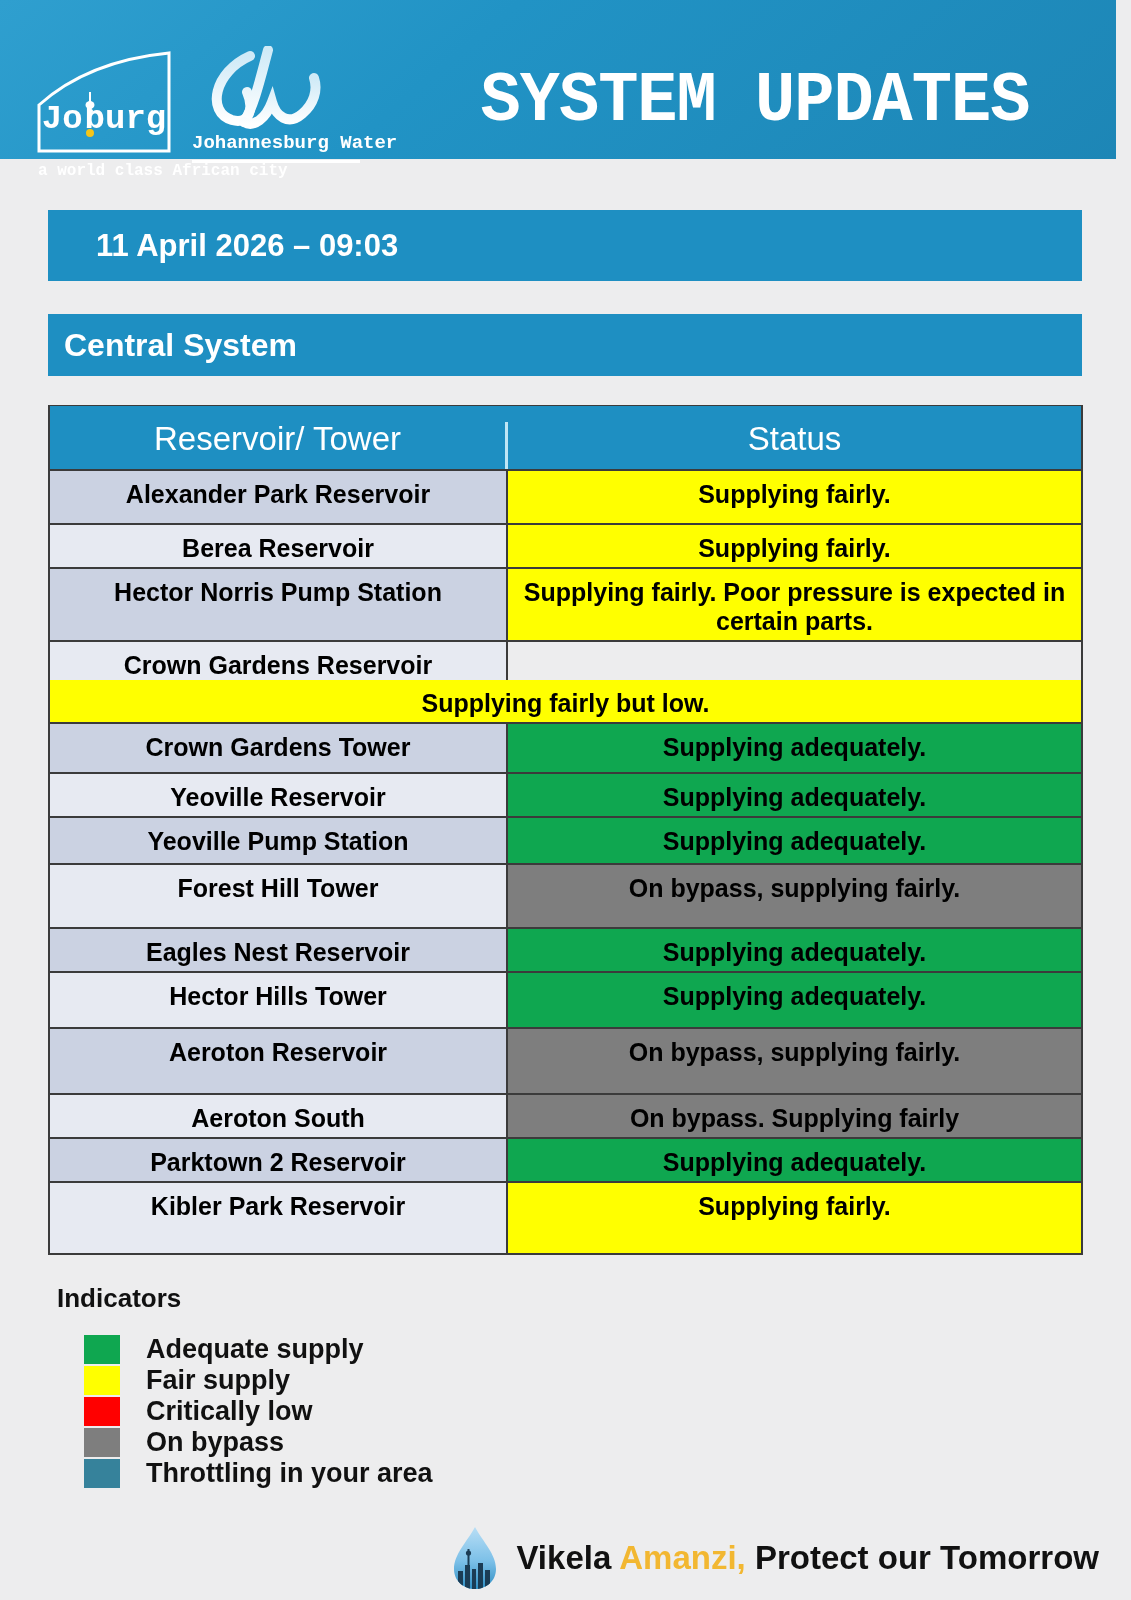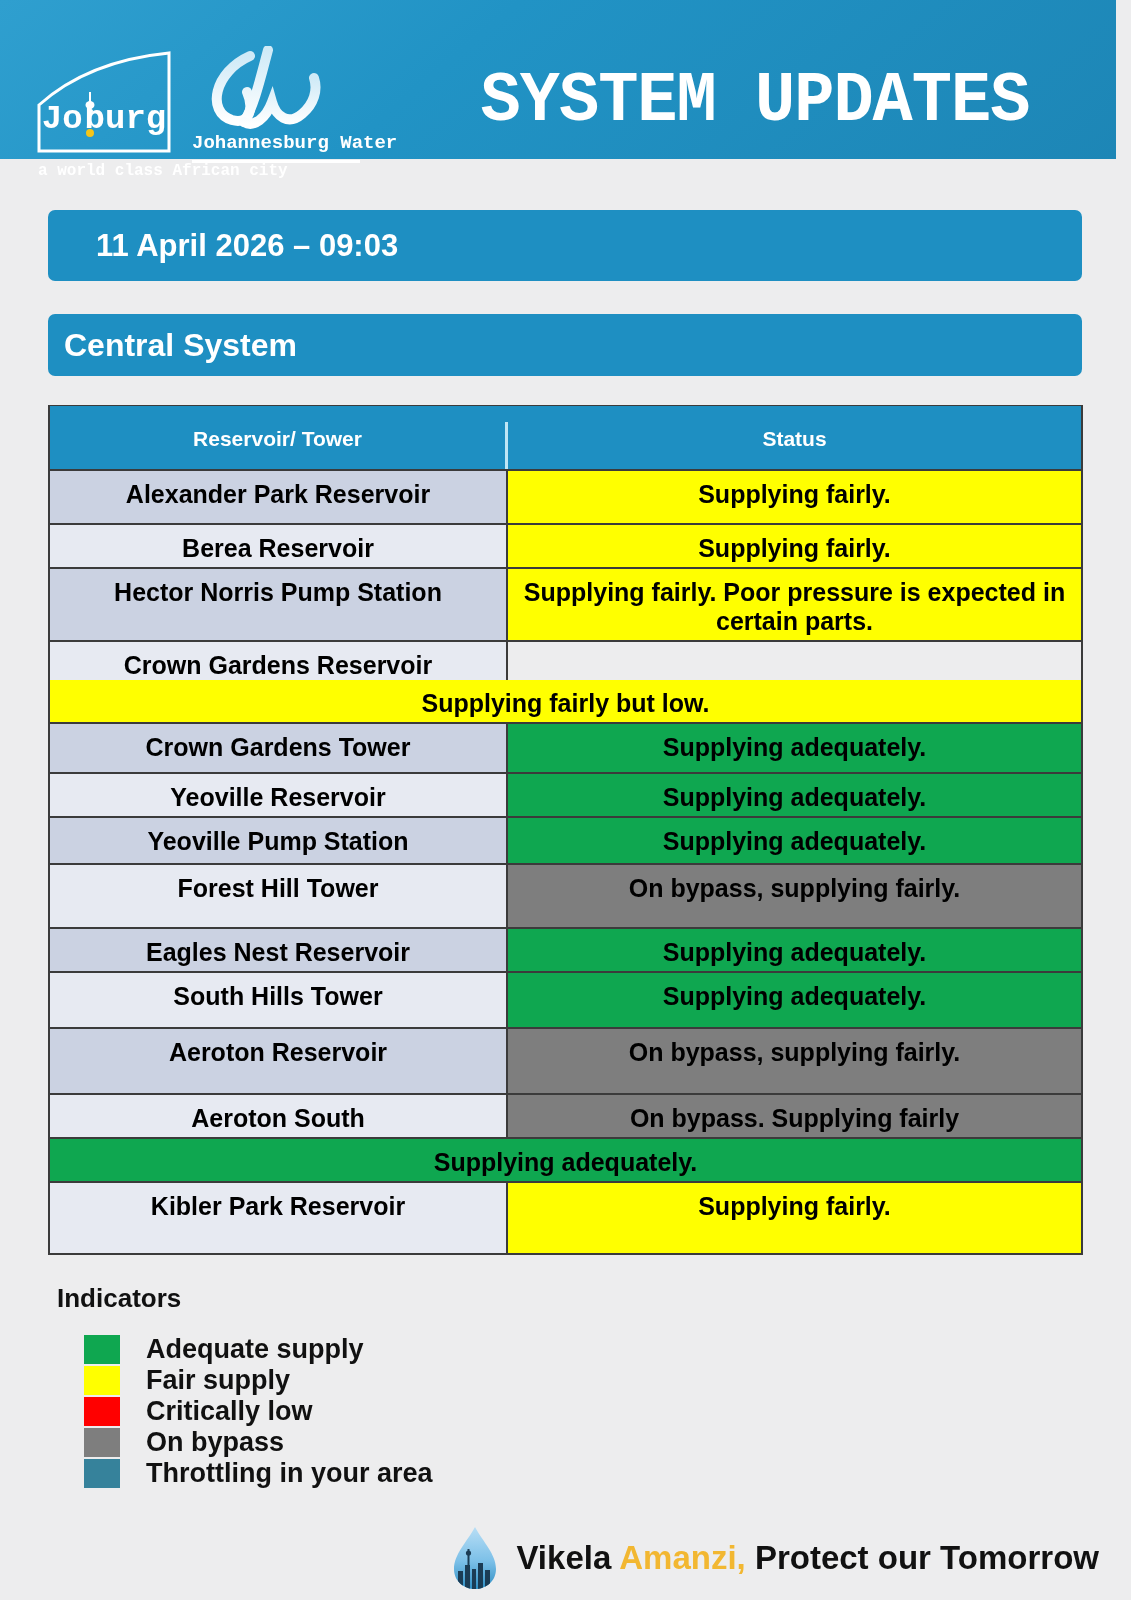--- a/index.html
+++ b/index.html
@@ -39,33 +39,33 @@
   .page-title {
     position:absolute; left:405px; top:56px; width:700px; height:90px;
     color:#fff; font-size:67px; font-weight:800; letter-spacing:-1px;
     white-space:nowrap; display:flex; align-items:center; justify-content:center;
     transform:scaleY(1.05);
   }
 
   
   .bar {
     position:absolute; left:48px; width:1034px; background:#1E8FC2;
-    color:#fff; font-weight:bold; display:flex; align-items:center;border-radius:7px;
+    color:#fff; font-weight:bold; display:flex; align-items:center;
   }
   .date-bar { top:210px; height:71px; font-size:31px; padding-left:48px; }
   .section-bar { top:314px; height:62px; font-size:32px; padding-left:16px; }
 
   
   .table {
     position:absolute; left:48px; top:405px; width:1035px;
     border:2px solid #3B3B3B; border-top:1px solid #3B3B3B;
   }
   .thead { display:flex; background:#1E8FC2; height:63px; }
   .th {
-    color:#fff; font-size:21px; font-weight:bold;
+    color:#fff; font-size:33px; font-weight:normal;
     display:flex; align-items:center; justify-content:center; padding-bottom:14px;margin-top:16px;
   }
   .th.col1 { width:458px; border-right:3px solid #bfe6f5; }
   .th.col2 { flex:1; }
   .row { display:flex; border-top:2px solid #3B3B3B; }
   .cell-name {
     width:458px; border-right:2px solid #3B3B3B;
     font-size:25px; font-weight:bold; color:#000; text-align:center;
     padding:9px 6px 0 6px;
   }
@@ -202,35 +202,36 @@
       <div class="cell-name">Forest Hill Tower</div>
       <div class="cell-status" style="background: rgb(126, 126, 126);">On bypass, supplying fairly.</div>
     </div>
 
     <div class="row">
       <div class="cell-name">Eagles Nest Reservoir</div>
       <div class="cell-status" style="background: rgb(15, 167, 80);">Supplying adequately.</div>
     </div>
 
     <div class="row">
-      <div class="cell-name">South Hills Tower</div>
+      <div class="cell-name">Hector Hills Tower</div>
       <div class="cell-status" style="background: rgb(15, 167, 80);">Supplying adequately.</div>
     </div>
 
     <div class="row">
       <div class="cell-name">Aeroton Reservoir</div>
       <div class="cell-status" style="background: rgb(126, 126, 126);">On bypass, supplying fairly.</div>
     </div>
 
     <div class="row">
       <div class="cell-name">Aeroton South</div>
       <div class="cell-status" style="background: rgb(126, 126, 126);">On bypass. Supplying fairly</div>
     </div>
 
     <div class="row">
+      <div class="cell-name">Parktown 2 Reservoir</div>
       <div class="cell-status" style="background: rgb(15, 167, 80);">Supplying adequately.</div>
     </div>
 
     <div class="row">
       <div class="cell-name">Kibler Park Reservoir</div>
       <div class="cell-status" style="background: rgb(255, 255, 0);">Supplying fairly.</div>
     </div>
   </div>
   </div>
 

